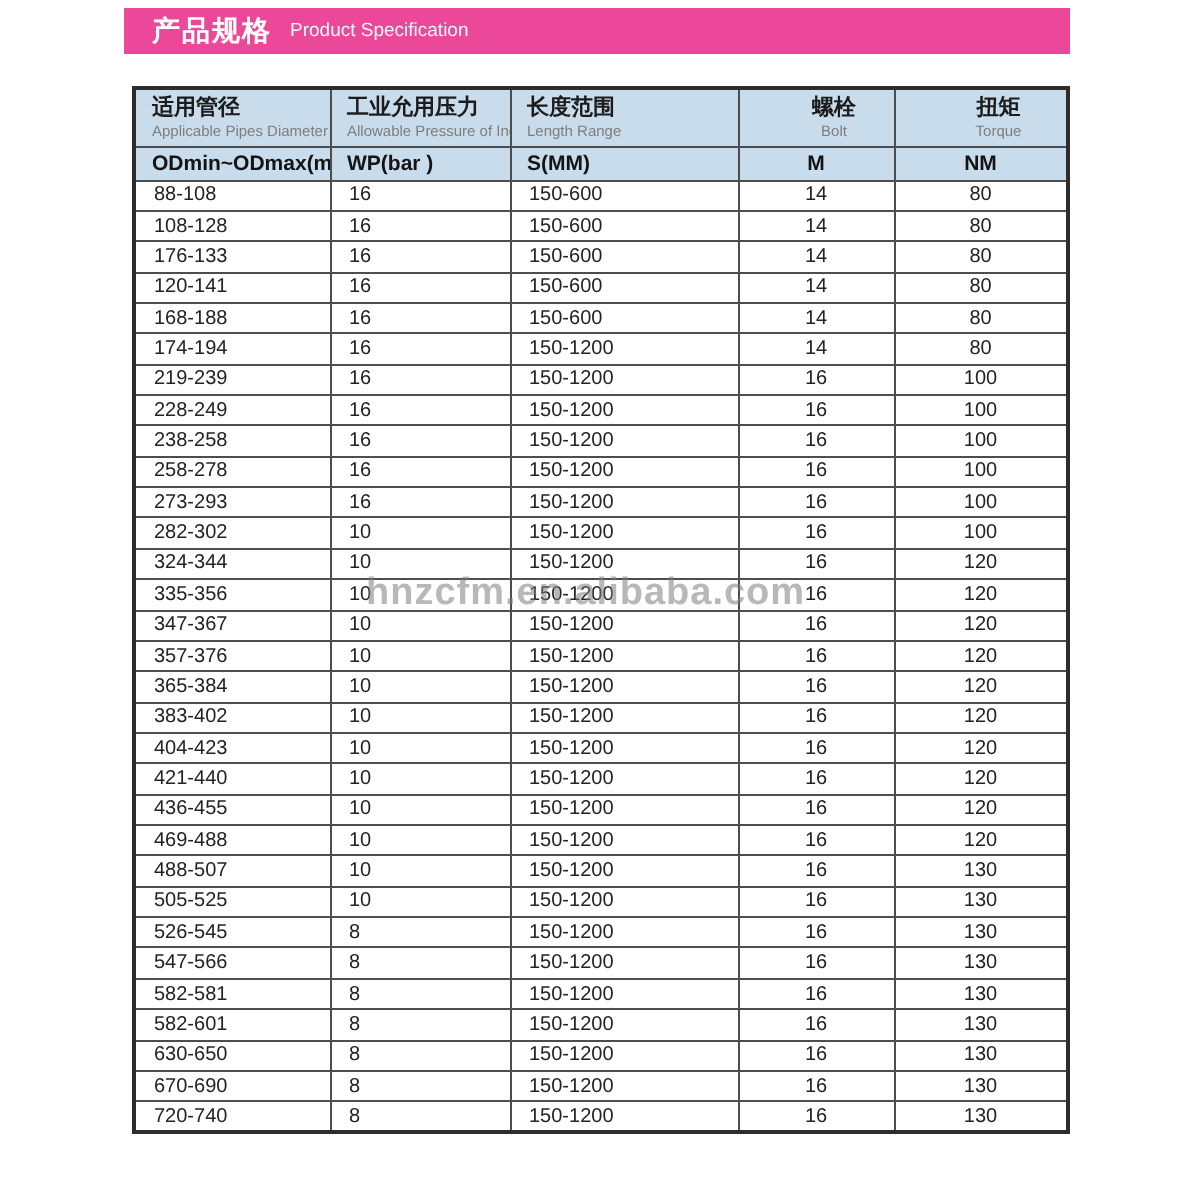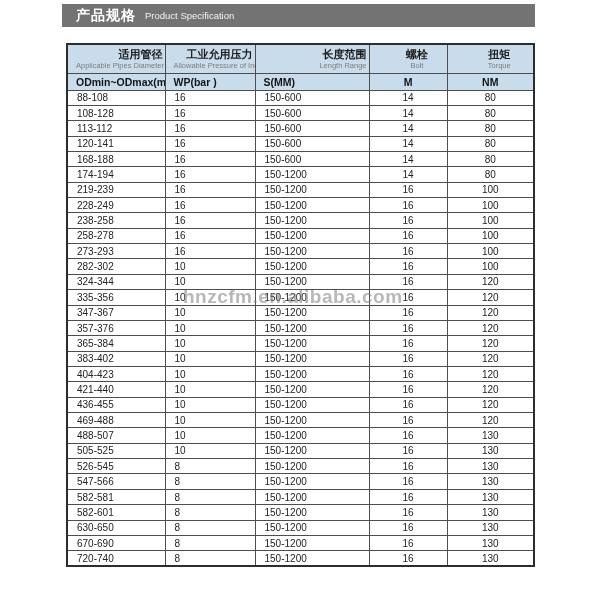--- a/index.html
+++ b/index.html
@@ -9,21 +9,21 @@
     font-family: "Liberation Sans", sans-serif;
     position: relative;
     overflow: hidden;
   }
 
   
   .title-bar {
     position: absolute;
     left: 62px; top: 4px;
     width: 473px; height: 23px;
-    background: #737373;
+    background: #ec4899;
     display: flex;
     align-items: center;
     gap: 9px;
     padding-left: 14px;
     box-sizing: border-box;
   }
   .title-cn { color: #ffffff; font-weight: bold; font-size: 14px; letter-spacing: 1px; }
   .title-en { color: #eef6fb; font-size: 9.5px; }
 
   
@@ -37,21 +37,21 @@
   }
   .spec-table th, .spec-table td {
     border: 1px solid #4d4d4d;
     box-sizing: border-box;
     overflow: hidden;
     white-space: nowrap;
   }
   .spec-table th { background: #c8dcec; font-weight: normal; }
 
   tr.hrow1 { height: 29px; }
-  tr.hrow1 th { text-align: right; padding: 1px 2px 1px 8px; vertical-align: middle; }
+  tr.hrow1 th { text-align: left; padding: 1px 2px 1px 8px; vertical-align: middle; }
   tr.hrow1 th.center { text-align: center; padding-left: 20px; }
   .hcn { font-size: 11px; font-weight: bold; color: #1c1c1c; line-height: 12px; }
   .hen { font-size: 7.5px; color: #7e7e7e; line-height: 9px; margin-top: 1px; }
 
   tr.hrow2 { height: 17px; }
   tr.hrow2 th {
     font-size: 10.5px; font-weight: bold; color: #141414;
     text-align: left; padding: 0 2px 0 8px; vertical-align: middle;
   }
   tr.hrow2 th.center { text-align: center; padding-left: 2px; }
@@ -135,21 +135,21 @@
 
   <tr>
     <td>108-128</td>
     <td>16</td>
     <td>150-600</td>
     <td class="center">14</td>
     <td class="center">80</td>
   </tr>
 
   <tr>
-    <td>113-112</td>
+    <td>176-133</td>
     <td>16</td>
     <td>150-600</td>
     <td class="center">14</td>
     <td class="center">80</td>
   </tr>
 
   <tr>
     <td>120-141</td>
     <td>16</td>
     <td>150-600</td>

